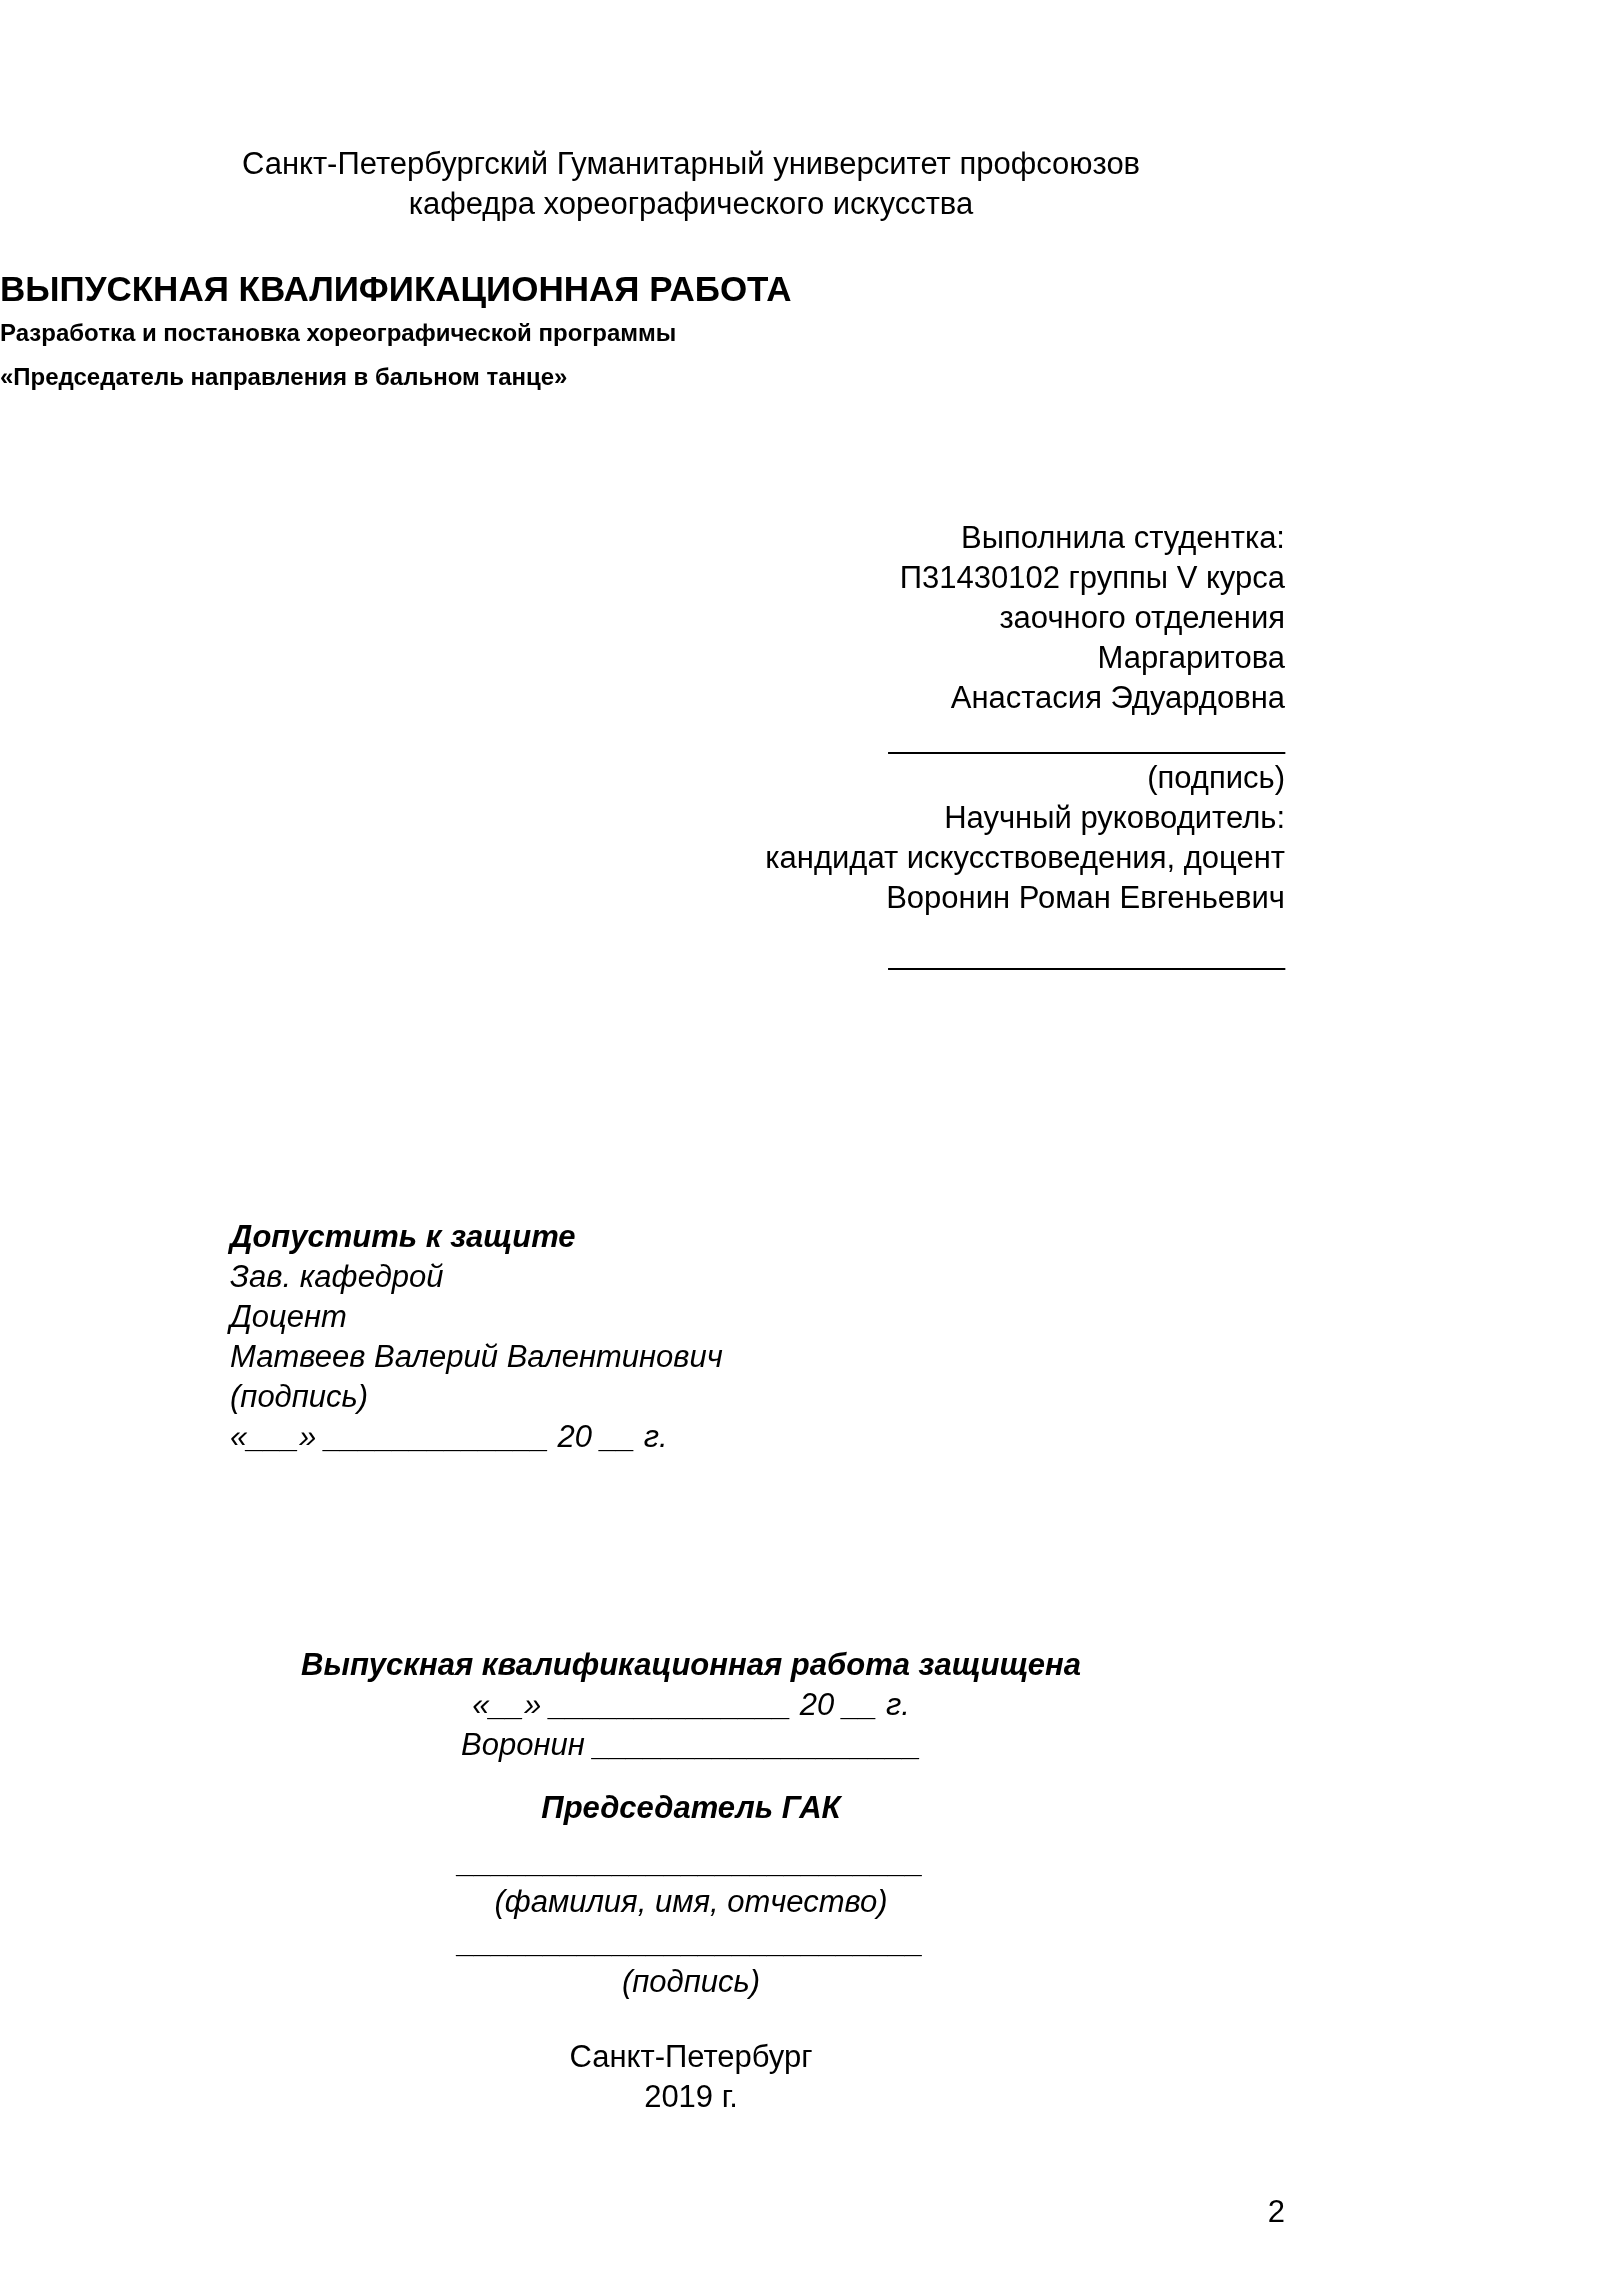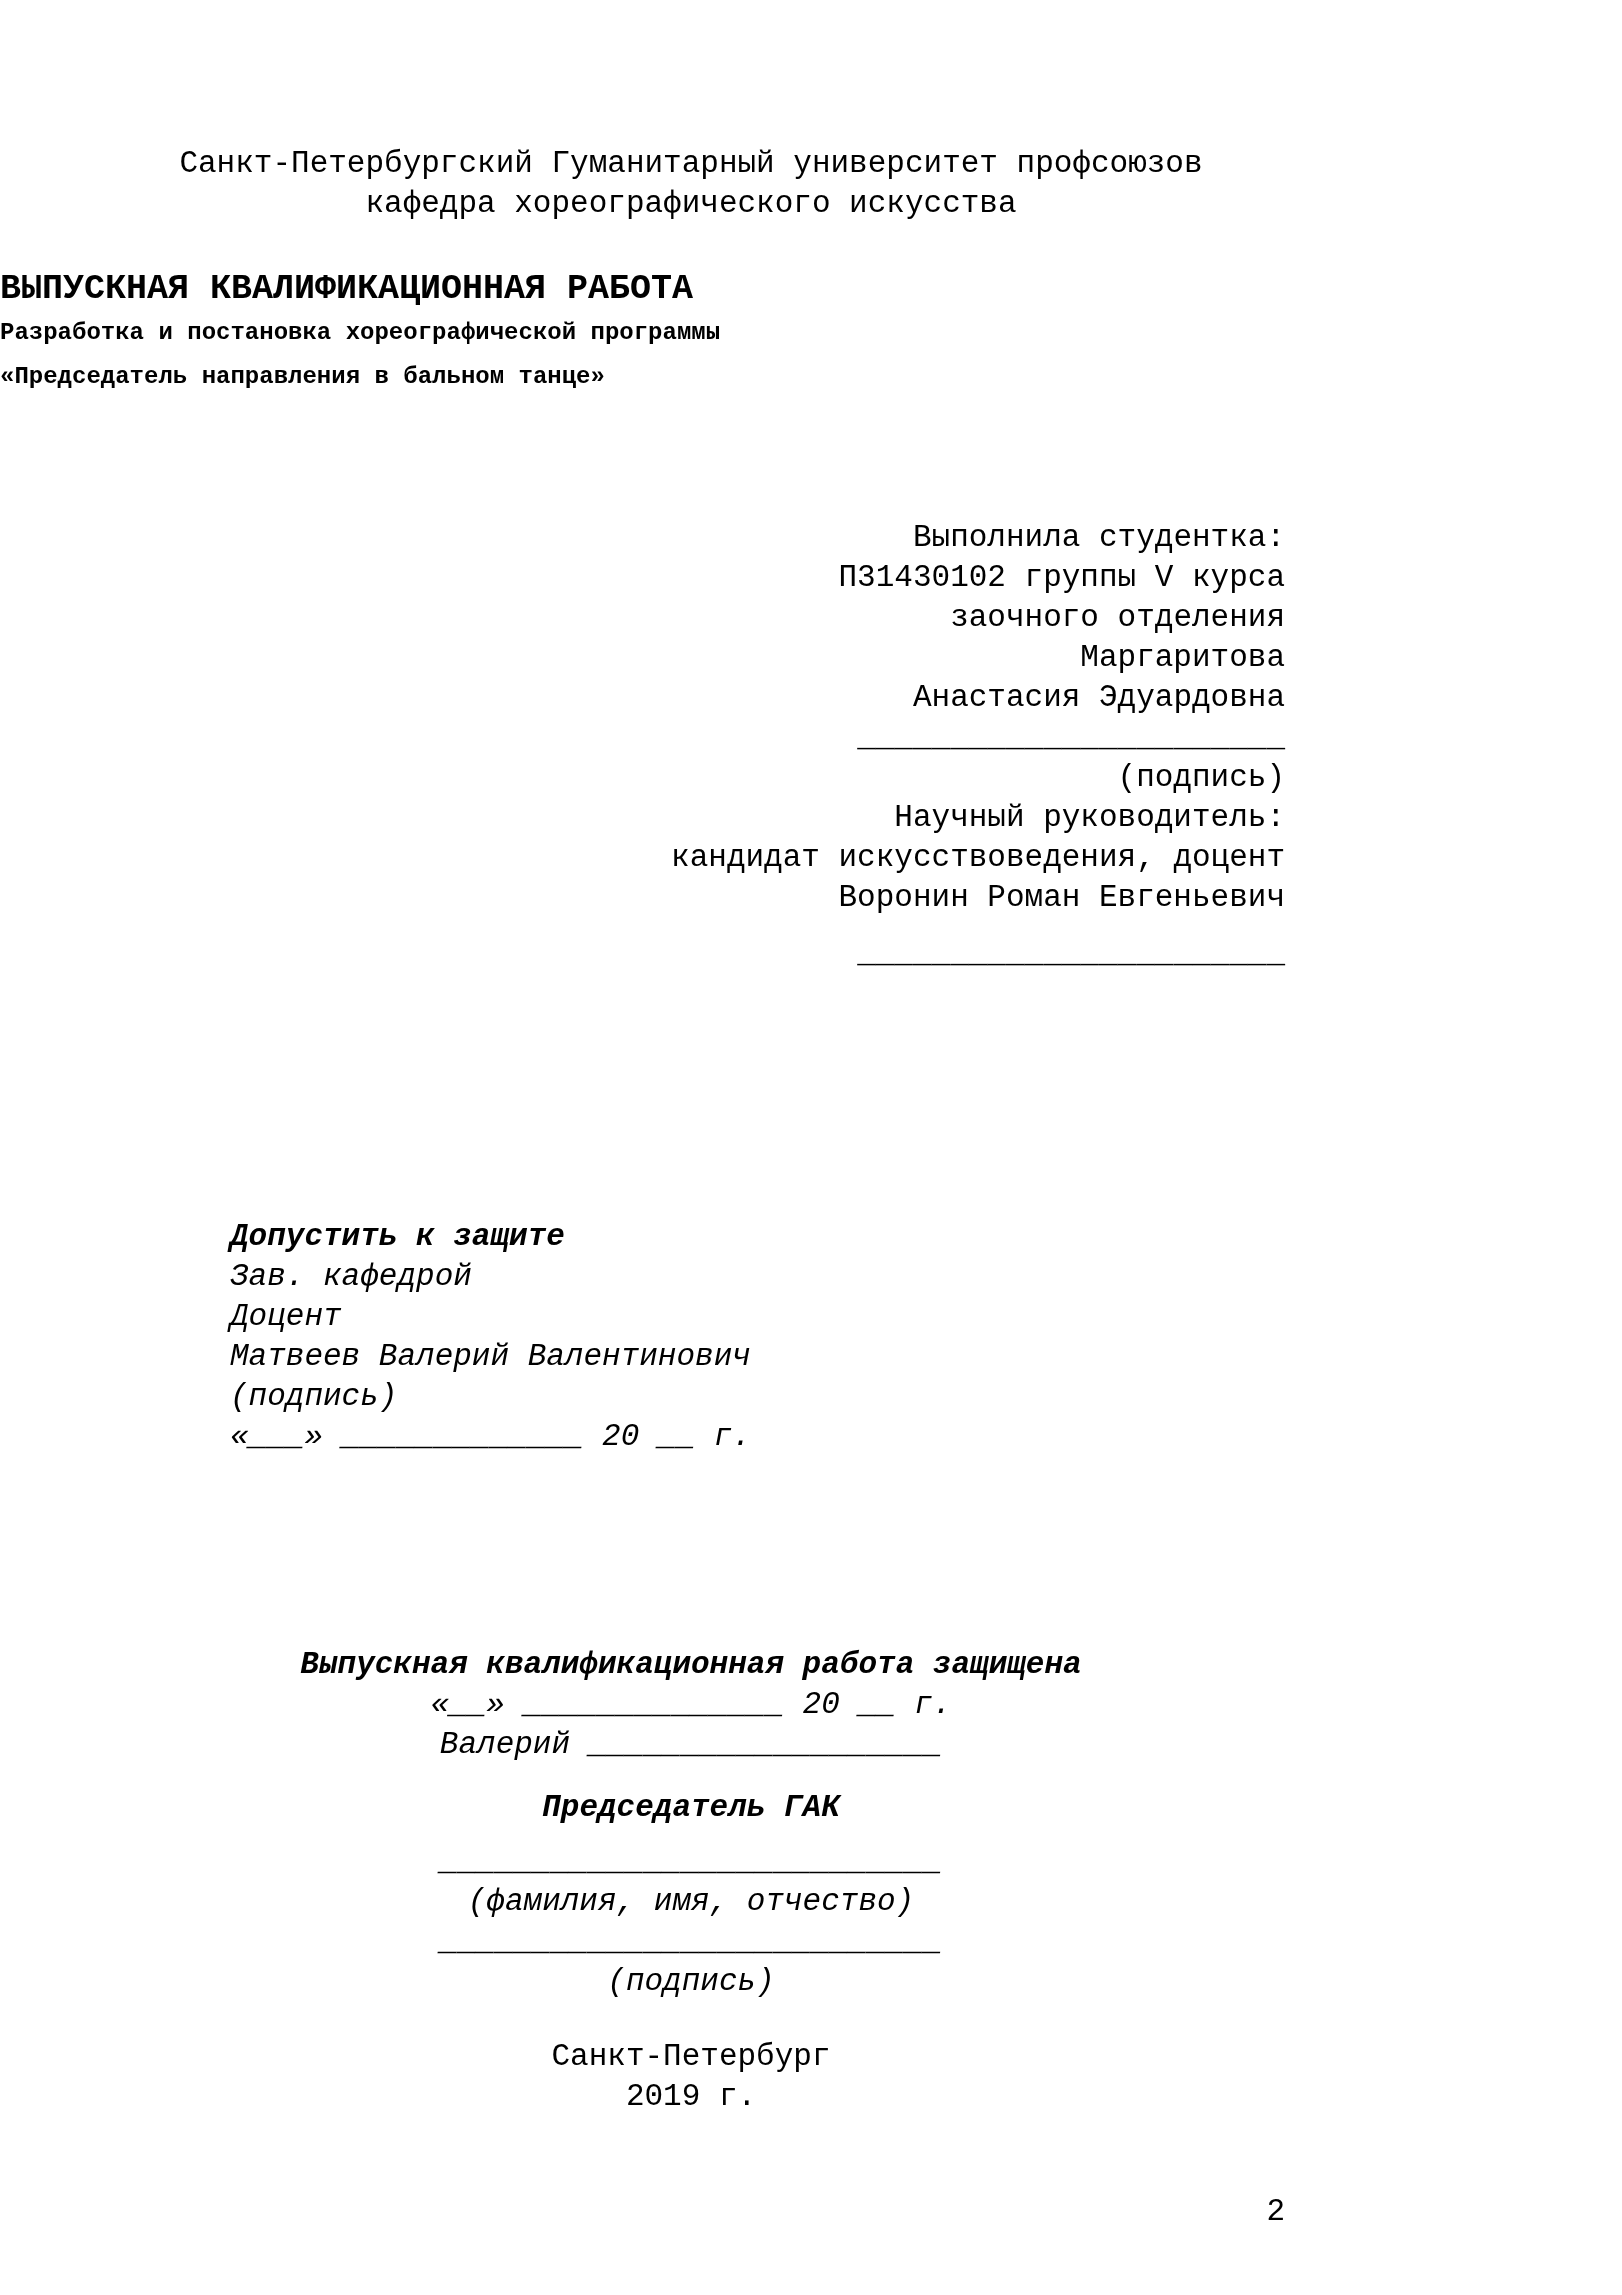--- a/index.html
+++ b/index.html
@@ -5,21 +5,21 @@
   html, body {
     margin: 0;
     padding: 0;
     background: #ffffff;
   }
   .page {
     position: relative;
     width: 1382px;
     height: 2295px;
     background: #ffffff;
-    font-family: Liberation Mono, monospace;
+    font-family: Liberation Sans, sans-serif;
     font-size: 31px;
     line-height: 40px;
     color: #000000;
     box-sizing: border-box;
     padding-top: 144px;
     overflow: hidden;
   }
   .header {
     text-align: center;
   }
@@ -114,21 +114,21 @@
     <div class="line">Зав. кафедрой</div>
     <div class="line">Доцент</div>
     <div class="line">Матвеев Валерий Валентинович</div>
     <div class="line">(подпись)</div>
     <div class="line">«___» _____________ 20 __ г.</div>
   </div>
 
   <div class="defense-block">
     <div class="line defense-title">Выпускная квалификационная работа защищена</div>
     <div class="line">«__» ______________ 20 __ г.</div>
-    <div class="line">Валерий ___________________</div>
+    <div class="line">Воронин ___________________</div>
     <div class="line chairman-title">Председатель ГАК</div>
     <div class="line name-line">___________________________</div>
     <div class="line">(фамилия, имя, отчество)</div>
     <div class="line">___________________________</div>
     <div class="line">(подпись)</div>
 
     <div class="footer">
       <div class="line">Санкт-Петербург</div>
       <div class="line">2019 г.</div>
     </div>

